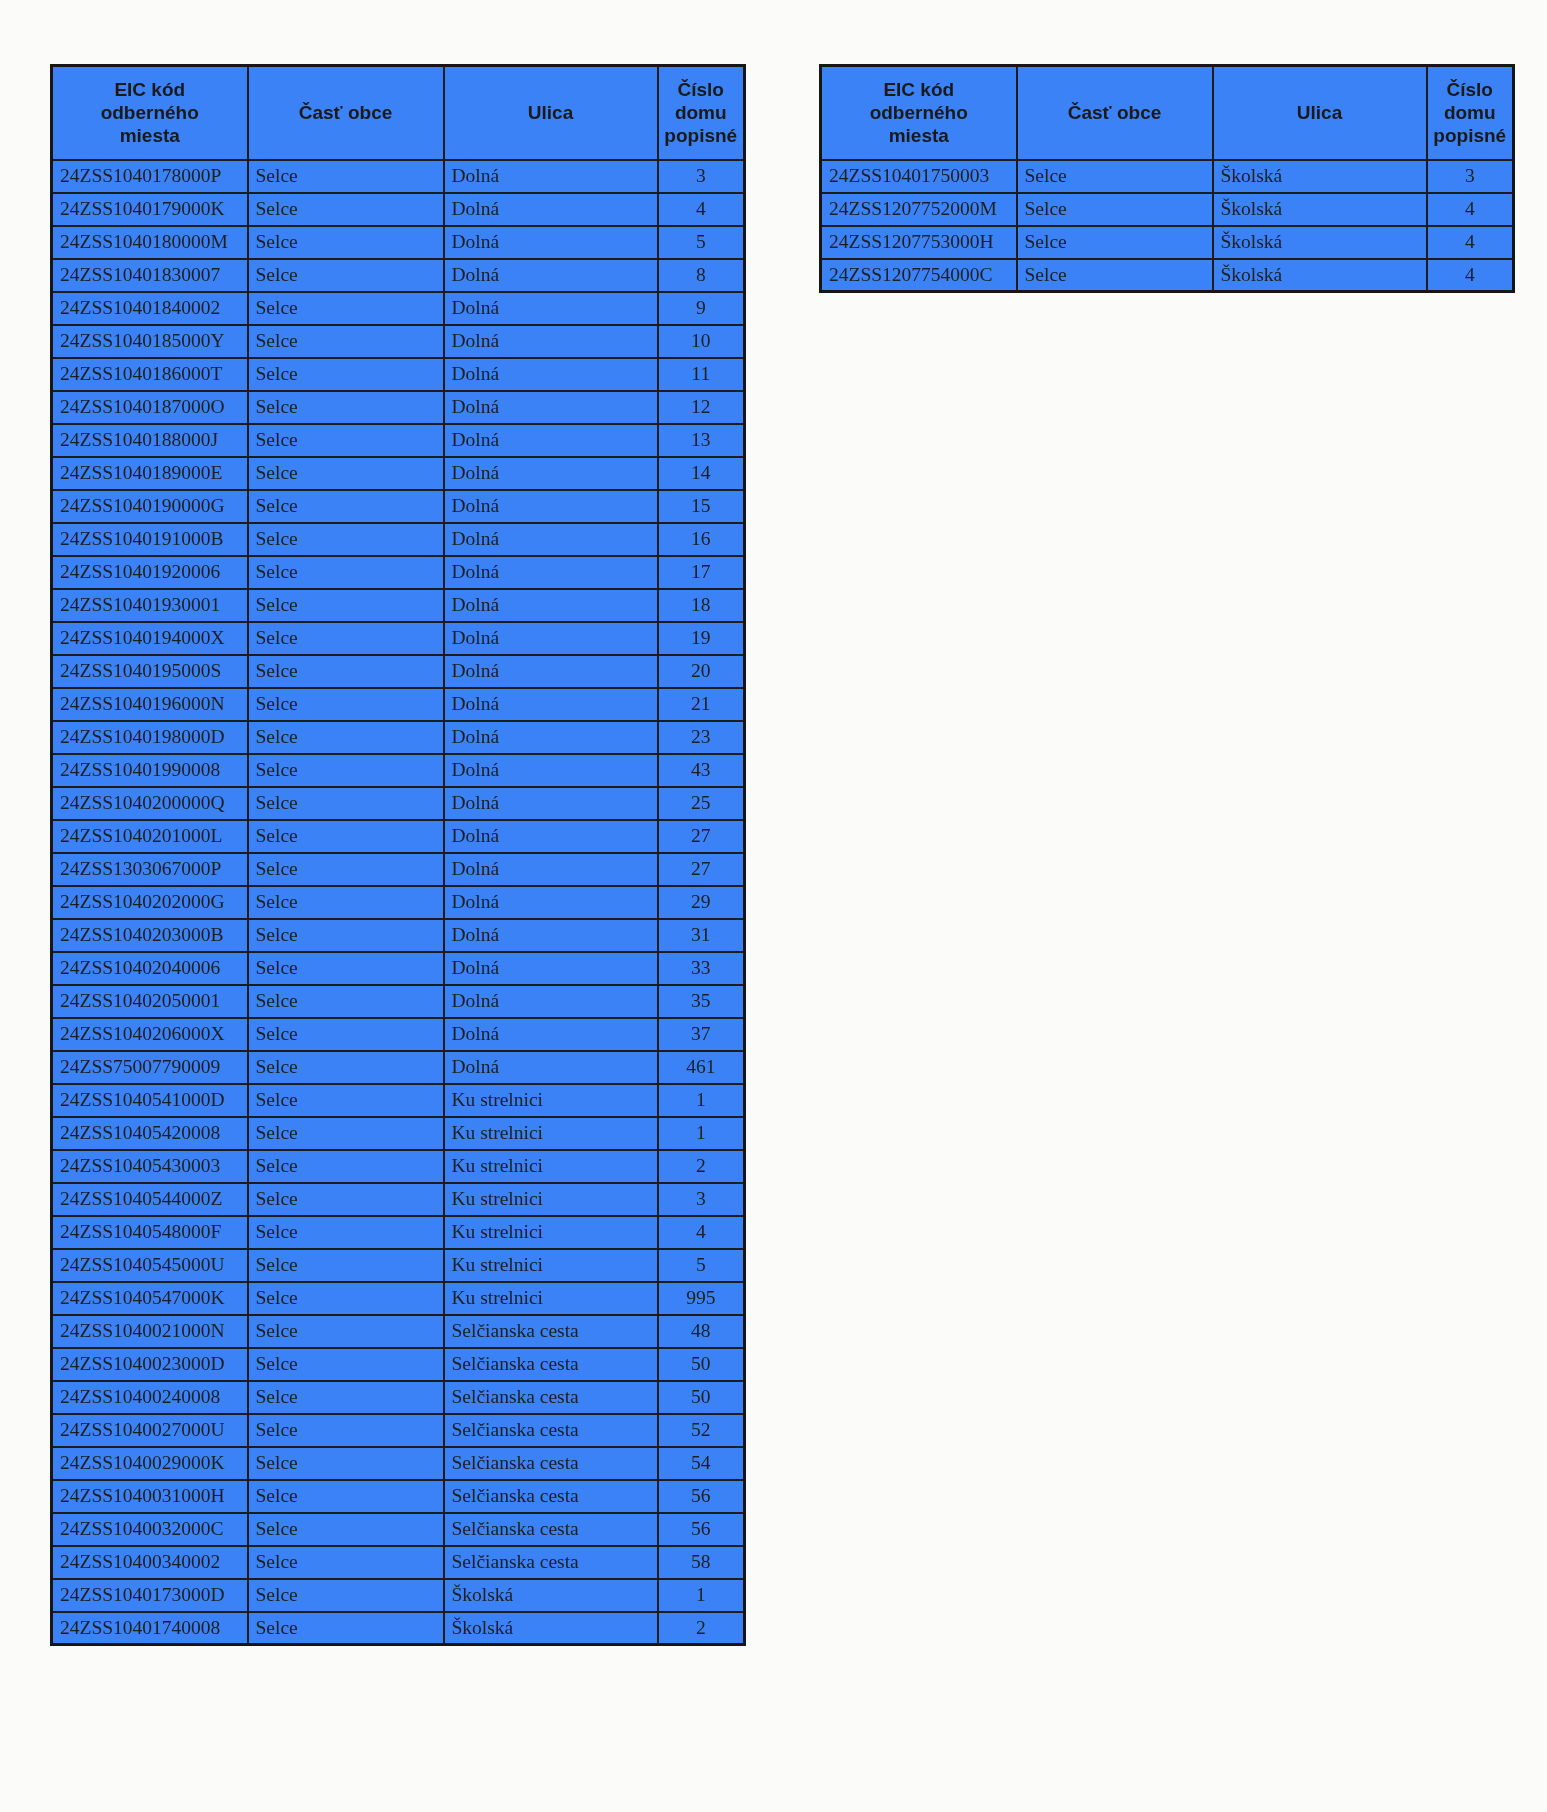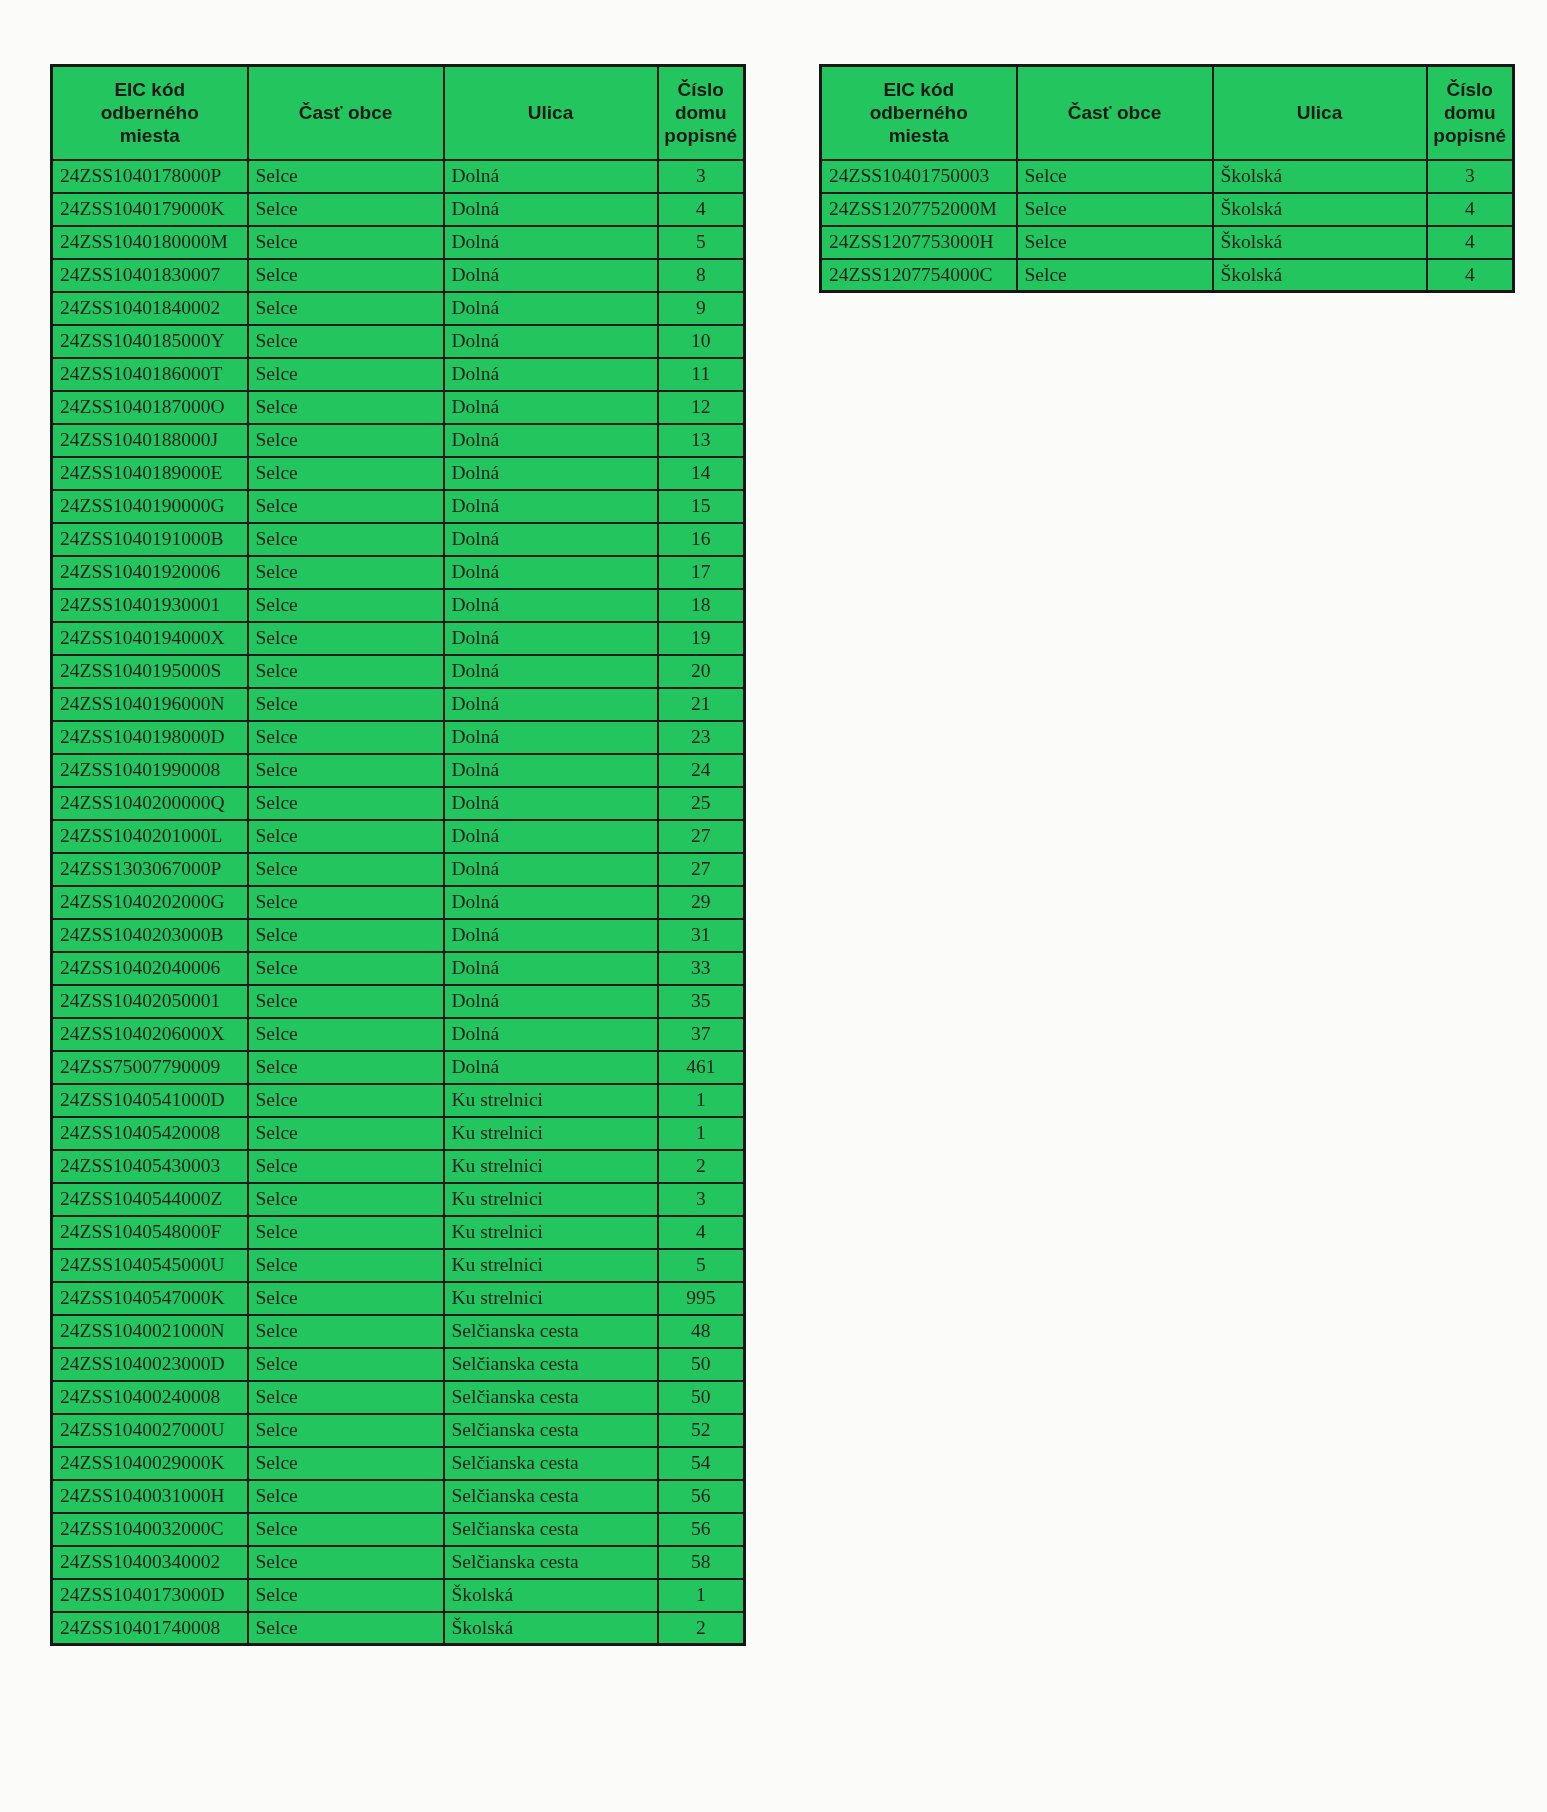--- a/index.html
+++ b/index.html
@@ -16,21 +16,21 @@
     overflow: hidden;
   }
   .page {
     position: absolute;
     inset: 0;
   }
   table.eic {
     position: absolute;
     border-collapse: collapse;
     table-layout: fixed;
-    background: #22c55e;
+    background: #3b82f6;
     border: 3px solid #161616;
   }
   .t-left  { left: 50px;  top: 64px; }
   .t-right { left: 819px; top: 64px; }
   table.eic th, table.eic td {
     border: 2px solid #1c1c1c;
     box-sizing: border-box;
   }
   table.eic th {
     font-family: "Liberation Sans", sans-serif;
@@ -193,21 +193,21 @@
         <tr>
           <td>24ZSS1040198000D</td>
           <td>Selce</td>
           <td>Dolná</td>
           <td>23</td>
         </tr>
         <tr>
           <td>24ZSS10401990008</td>
           <td>Selce</td>
           <td>Dolná</td>
-          <td>24</td>
+          <td>43</td>
         </tr>
         <tr>
           <td>24ZSS1040200000Q</td>
           <td>Selce</td>
           <td>Dolná</td>
           <td>25</td>
         </tr>
         <tr>
           <td>24ZSS1040201000L</td>
           <td>Selce</td>

